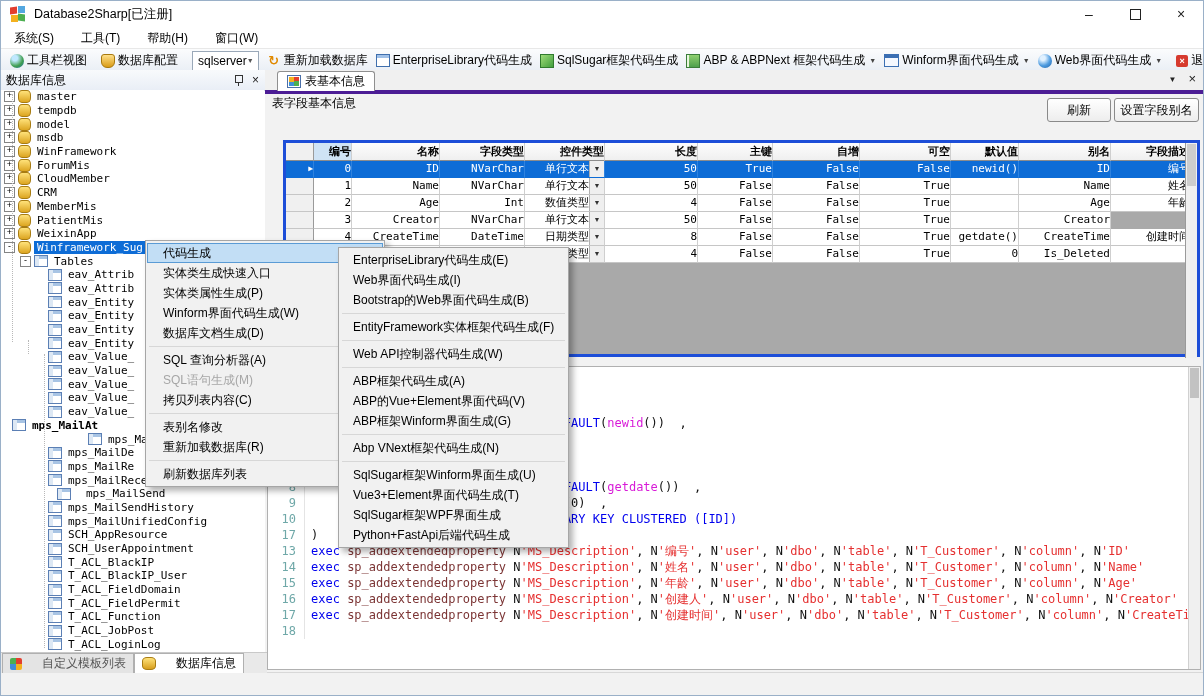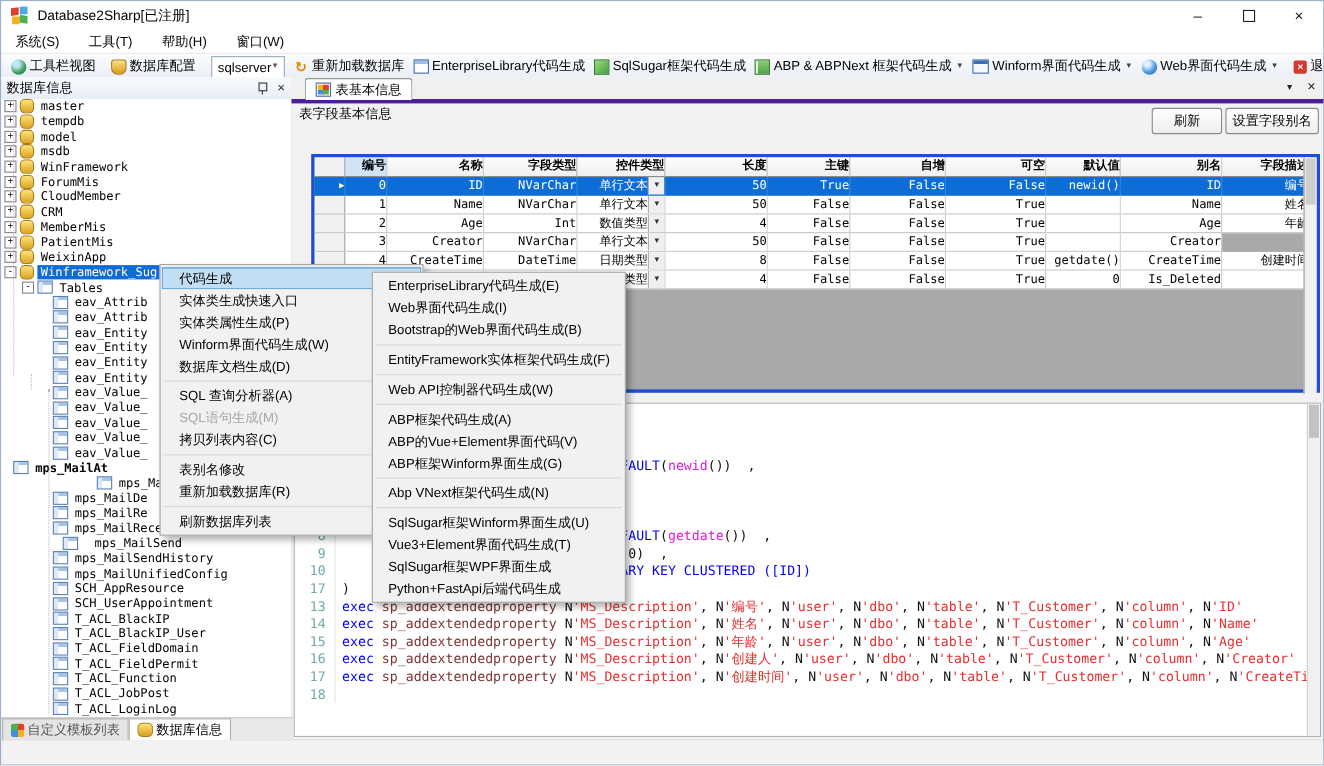--- a/index.html
+++ b/index.html
@@ -63,21 +63,21 @@
   .expsp{width:9px;flex:none;}
   .ticon{flex:none;}
   .i-db{width:11px;height:11px;background:linear-gradient(#ffe27a,#dca521);border:1px solid #a87c12;border-radius:4px/5px;}
   .i-tbl{width:12px;height:10px;border:1px solid #5b7fb4;background:linear-gradient(#a8c4e4 0 3px,#fff 3px);box-shadow:inset 4px 0 0 #dde8f4;}
   .tlabel{padding:0 3px;}
   .tlabel.tsel{background:#0d6cd6;color:#fff;}
   .guide{position:absolute;border-left:1px dotted #b8b8b8;width:0;}
 
   
   .lp-tabs{left:0;top:652px;width:265px;height:20px;background:#e9e9e9;border-top:1px solid #c9c9c9;display:flex;align-items:flex-end;padding-left:2px;z-index:5;}
-  .btab{display:flex;align-items:center;gap:3px;height:19px;padding:0 7px;font-size:12px;border:1px solid #b0b0b0;border-bottom:none;background:#e4e4e4;color:#555;}
+  .btab{display:flex;align-items:center;gap:20px;height:19px;padding:0 7px;font-size:12px;border:1px solid #b0b0b0;border-bottom:none;background:#e4e4e4;color:#555;}
   .btab.active{background:#fff;color:#000;}
   .i-pinwheel{width:12px;height:12px;background:conic-gradient(#e23e2e 0 25%,#f3b11f 0 50%,#3f8ed6 0 75%,#4caf50 0);border-radius:2px;}
   .i-dbstack{width:12px;height:11px;background:linear-gradient(#ffe27a,#d79e1c);border:1px solid #a87c12;border-radius:5px/4px;}
 
   .statusbar{left:0;top:672px;width:1204px;height:24px;background:#f2f2f2;border-top:1px solid #d8d8d8;}
 
   
   .rightpanel{left:265px;top:70px;width:939px;height:602px;background:#f2f2f2;}
   .tabstrip{position:absolute;left:0;top:0;width:939px;height:20px;border-bottom:4px solid #4c1d95;background:#f0f0f0;}
   .doctab{position:absolute;left:12px;top:1px;height:19px;display:flex;align-items:center;gap:4px;padding:0 9px;background:#fff;

